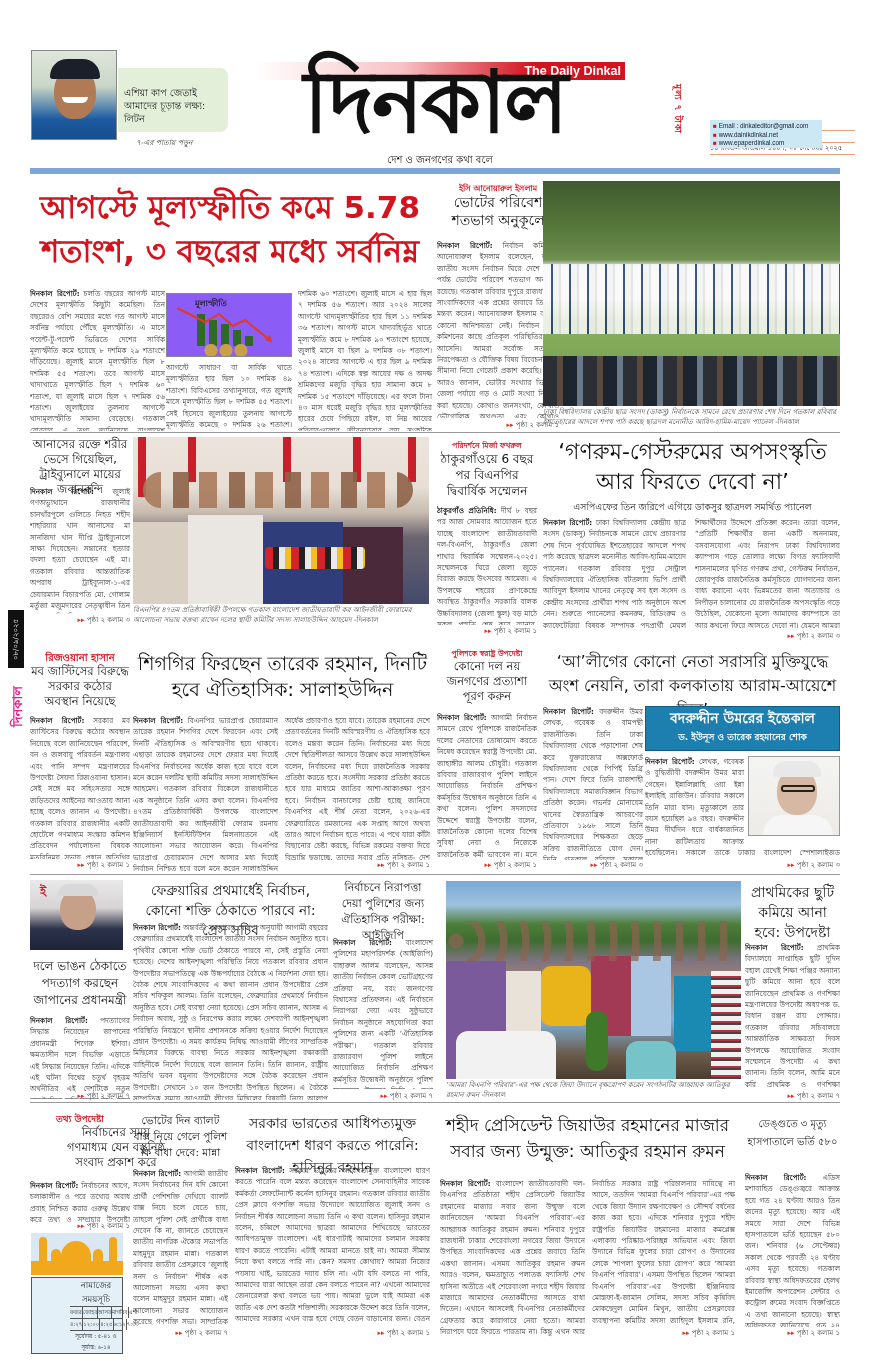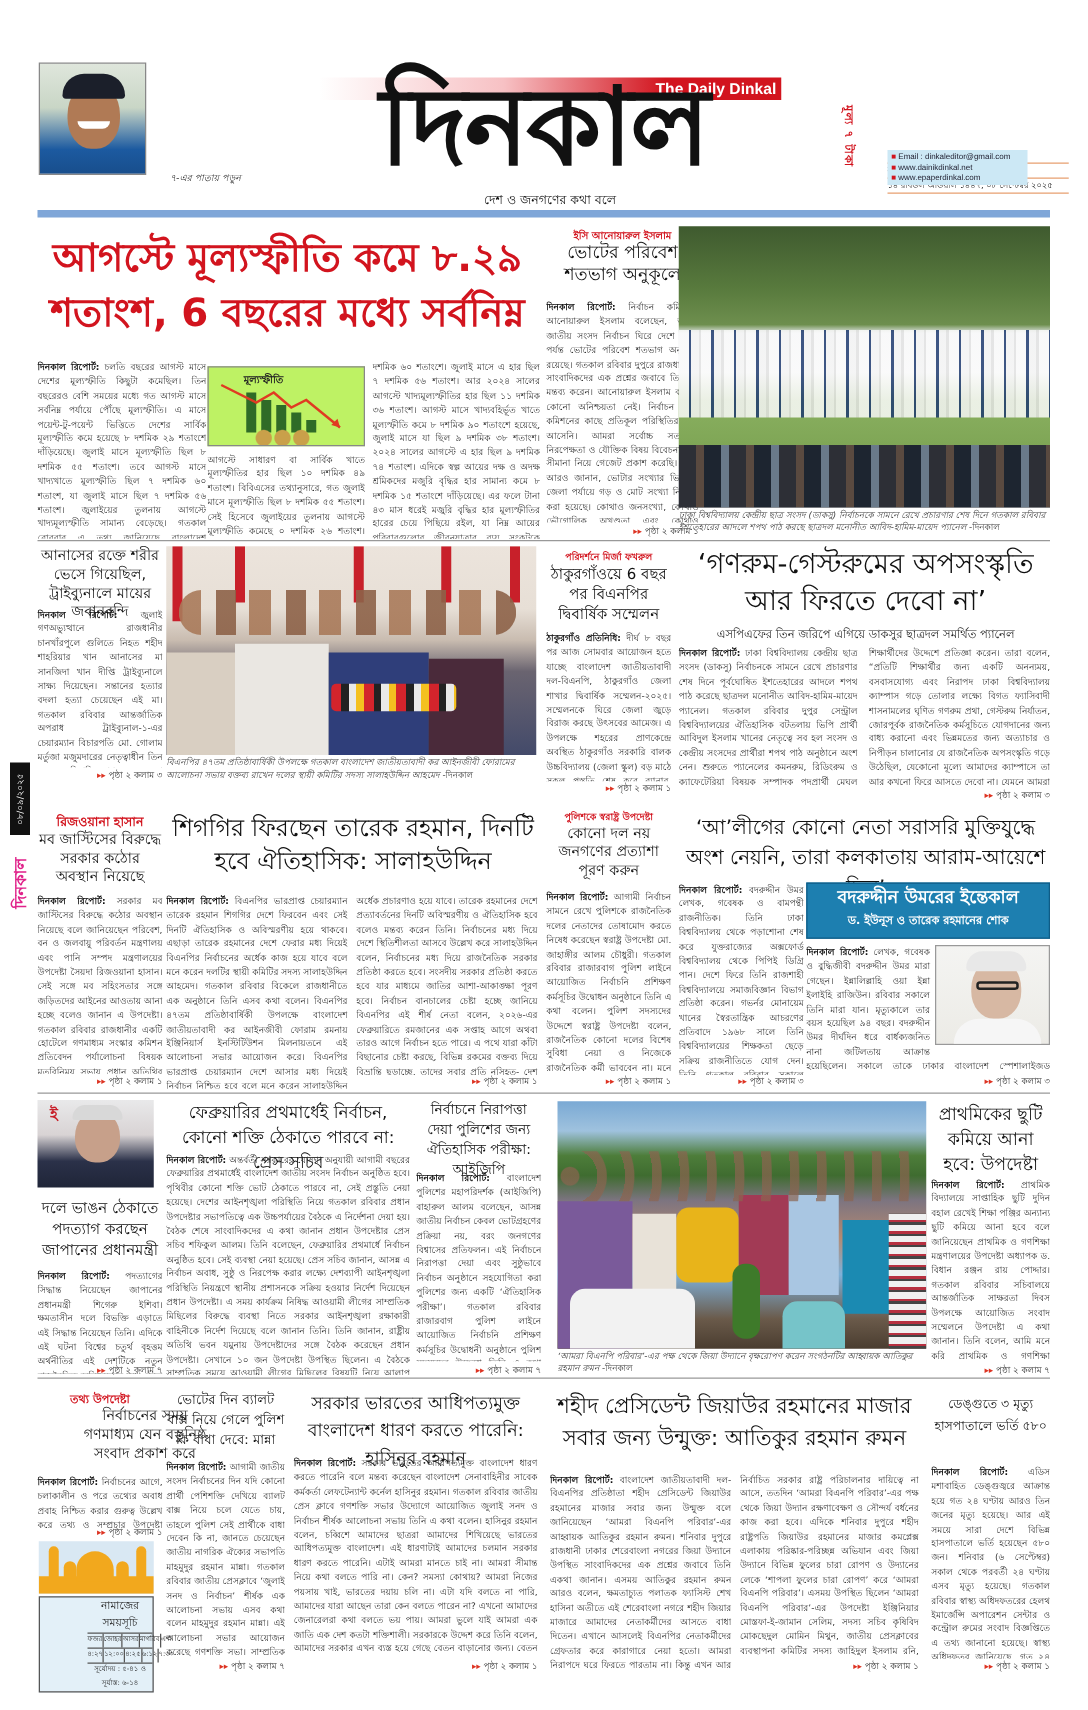--- a/index.html
+++ b/index.html
@@ -18,20 +18,23 @@
 </head>
 <body>
 
 <div class="abs" style="left:0;top:0;width:870px;height:180px;">
 
   <div class="abs photo" style="left:31px;top:50px;width:86px;height:90px;border:1px solid #888;background:linear-gradient(180deg,#dfe6dc 0%,#c9d6c6 40%,#1c5aa0 78%,#184e8c 100%);">
     <div style="position:absolute;left:22px;top:14px;width:42px;height:54px;border-radius:50% 50% 45% 45%;background:#b07a55;"></div>
     <div style="position:absolute;left:18px;top:8px;width:50px;height:20px;border-radius:25px 25px 4px 4px;background:#1b1f2a;"></div>
     <div style="position:absolute;left:30px;top:46px;width:26px;height:6px;border-radius:0 0 12px 12px;background:#fff;"></div>
   </div>
+  <div class="abs" style="left:118px;top:68px;width:110px;height:64px;background:#e4efd9;border-radius:0 8px 8px 0;">
+    <div style="position:absolute;left:6px;top:18px;width:100px;font-size:9.5px;line-height:13px;color:#222;">এশিয়া কাপ জেতাই আমাদের চূড়ান্ত লক্ষ্য: লিটন</div>
+  </div>
   <div class="abs" style="left:136px;top:137px;font-size:7.5px;color:#333;font-style:italic;">৭-এর পাতায় পড়ুন</div>
 
   <div class="abs" style="left:255px;top:62px;width:370px;height:18px;background:linear-gradient(90deg,#fff 0%,#f7c1c4 40%,#d2141e 75%,#d2141e 100%);"></div>
   <div class="abs" style="left:505px;top:62px;width:120px;height:18px;font-family:'Liberation Sans',sans-serif;font-weight:bold;font-size:12.5px;color:#fff;line-height:18px;text-align:right;padding-right:4px;">The Daily Dinkal</div>
 
   <div class="abs" style="left:240px;top:52px;width:390px;height:100px;font-size:86px;font-weight:bold;color:#111;line-height:100px;text-align:center;letter-spacing:-2px;">দিনকাল</div>
   <div class="abs" style="left:330px;top:152px;width:220px;text-align:center;font-size:10px;color:#111;">দেশ ও জনগণের কথা বলে</div>
 
   <div class="abs" style="left:672px;top:84px;width:14px;height:60px;writing-mode:vertical-rl;font-size:9px;font-weight:bold;color:#d2141e;letter-spacing:1px;">মূল্য ৭ টাকা</div>
 
@@ -42,25 +45,25 @@
   </div>
   <div class="abs" style="left:710px;top:120px;width:112px;height:28px;background:#cce8f5;padding:2px 3px;">
     <div style="font-size:6.4px;line-height:8.5px;color:#223;font-family:'Liberation Sans',sans-serif;"><span style="color:#d2141e;">■</span> <span>Email : dinkaleditor@gmail.com</span></div>
     <div style="font-size:6.4px;line-height:8.5px;color:#223;font-family:'Liberation Sans',sans-serif;"><span style="color:#d2141e;">■</span> <span>www.dainikdinkal.net</span></div>
     <div style="font-size:6.4px;line-height:8.5px;color:#223;font-family:'Liberation Sans',sans-serif;"><span style="color:#d2141e;">■</span> <span>www.epaperdinkal.com</span></div>
   </div>
 
   <div class="abs" style="left:30px;top:168px;width:810px;height:6px;background:#7fa6d8;"></div>
 </div>
 
-<div class="abs" style="left:30px;top:185px;width:400px;height:90px;font-size:31px;line-height:44px;font-weight:bold;color:#d2141e;text-align:center;overflow:hidden;">আগস্টে মূল্যস্ফীতি কমে ৮.২৯ শতাংশ, 6 বছরের মধ্যে সর্বনিম্ন</div>
+<div class="abs" style="left:30px;top:185px;width:400px;height:90px;font-size:31px;line-height:44px;font-weight:bold;color:#d2141e;text-align:center;overflow:hidden;">আগস্টে মূল্যস্ফীতি কমে 5.78 শতাংশ, ৩ বছরের মধ্যে সর্বনিম্ন</div>
 
 <div class="abs body-text" style="left:30px;top:288px;width:135px;height:143px;"><span class="lead">দিনকাল রিপোর্ট:</span> <span>চলতি বছরের আগস্ট মাসে দেশের মূল্যস্ফীতি কিছুটা কমেছিল। তিন বছরেরও বেশি সময়ের মধ্যে গত আগস্ট মাসে সর্বনিম্ন পর্যায়ে পৌঁছে মূল্যস্ফীতি। এ মাসে পয়েন্ট-টু-পয়েন্ট ভিত্তিতে দেশের সার্বিক মূল্যস্ফীতি কমে হয়েছে ৮ দশমিক ২৯ শতাংশে দাঁড়িয়েছে। জুলাই মাসে মূল্যস্ফীতি ছিল ৮ দশমিক ৫৫ শতাংশ। তবে আগস্ট মাসে খাদ্যখাতে মূল্যস্ফীতি ছিল ৭ দশমিক ৬০ শতাংশ, যা জুলাই মাসে ছিল ৭ দশমিক ৫৬ শতাংশ। জুলাইয়ের তুলনায় আগস্টে খাদ্যমূল্যস্ফীতি সামান্য বেড়েছে। গতকাল রোববার এ তথ্য জানিয়েছে বাংলাদেশ পরিসংখ্যান ব্যুরো (বিবিএস)। বিবিএস জানায়, ২০২২ সালের আগস্টে ৯ দশমিক ৫২, ২০২৩ সালের আগস্টে ৯ দশমিক ৯২ ও ২০২৪ সালের</span></div>
 
-<div class="abs" style="left:166px;top:293px;width:126px;height:64px;border:1px solid #888;background:#bef264;overflow:hidden;text-decoration:underline;">
+<div class="abs" style="left:166px;top:293px;width:126px;height:64px;border:1px solid #888;background:#8b5cf6;overflow:hidden;text-decoration:underline;">
   <div style="position:absolute;left:28px;top:3px;font-size:8px;font-weight:bold;color:#222;">মূল্যস্ফীতি</div>
   <div style="position:absolute;left:30px;top:20px;width:8px;height:32px;background:#2f6b27;"></div>
   <div style="position:absolute;left:42px;top:26px;width:8px;height:26px;background:#2f6b27;"></div>
   <div style="position:absolute;left:54px;top:30px;width:8px;height:22px;background:#2f6b27;"></div>
   <div style="position:absolute;left:66px;top:36px;width:8px;height:16px;background:#2f6b27;"></div>
   <div style="position:absolute;left:78px;top:42px;width:8px;height:10px;background:#2f6b27;"></div>
   <svg style="position:absolute;left:0;top:0;" width="126" height="64">
       <polyline points="10,14 38,28 52,20 66,32 78,26 105,48" fill="none" stroke="#e03b22" stroke-width="2"></polyline>
       <polygon points="105,48 98,46 103,41" fill="#e03b22"></polygon>
     </svg>

